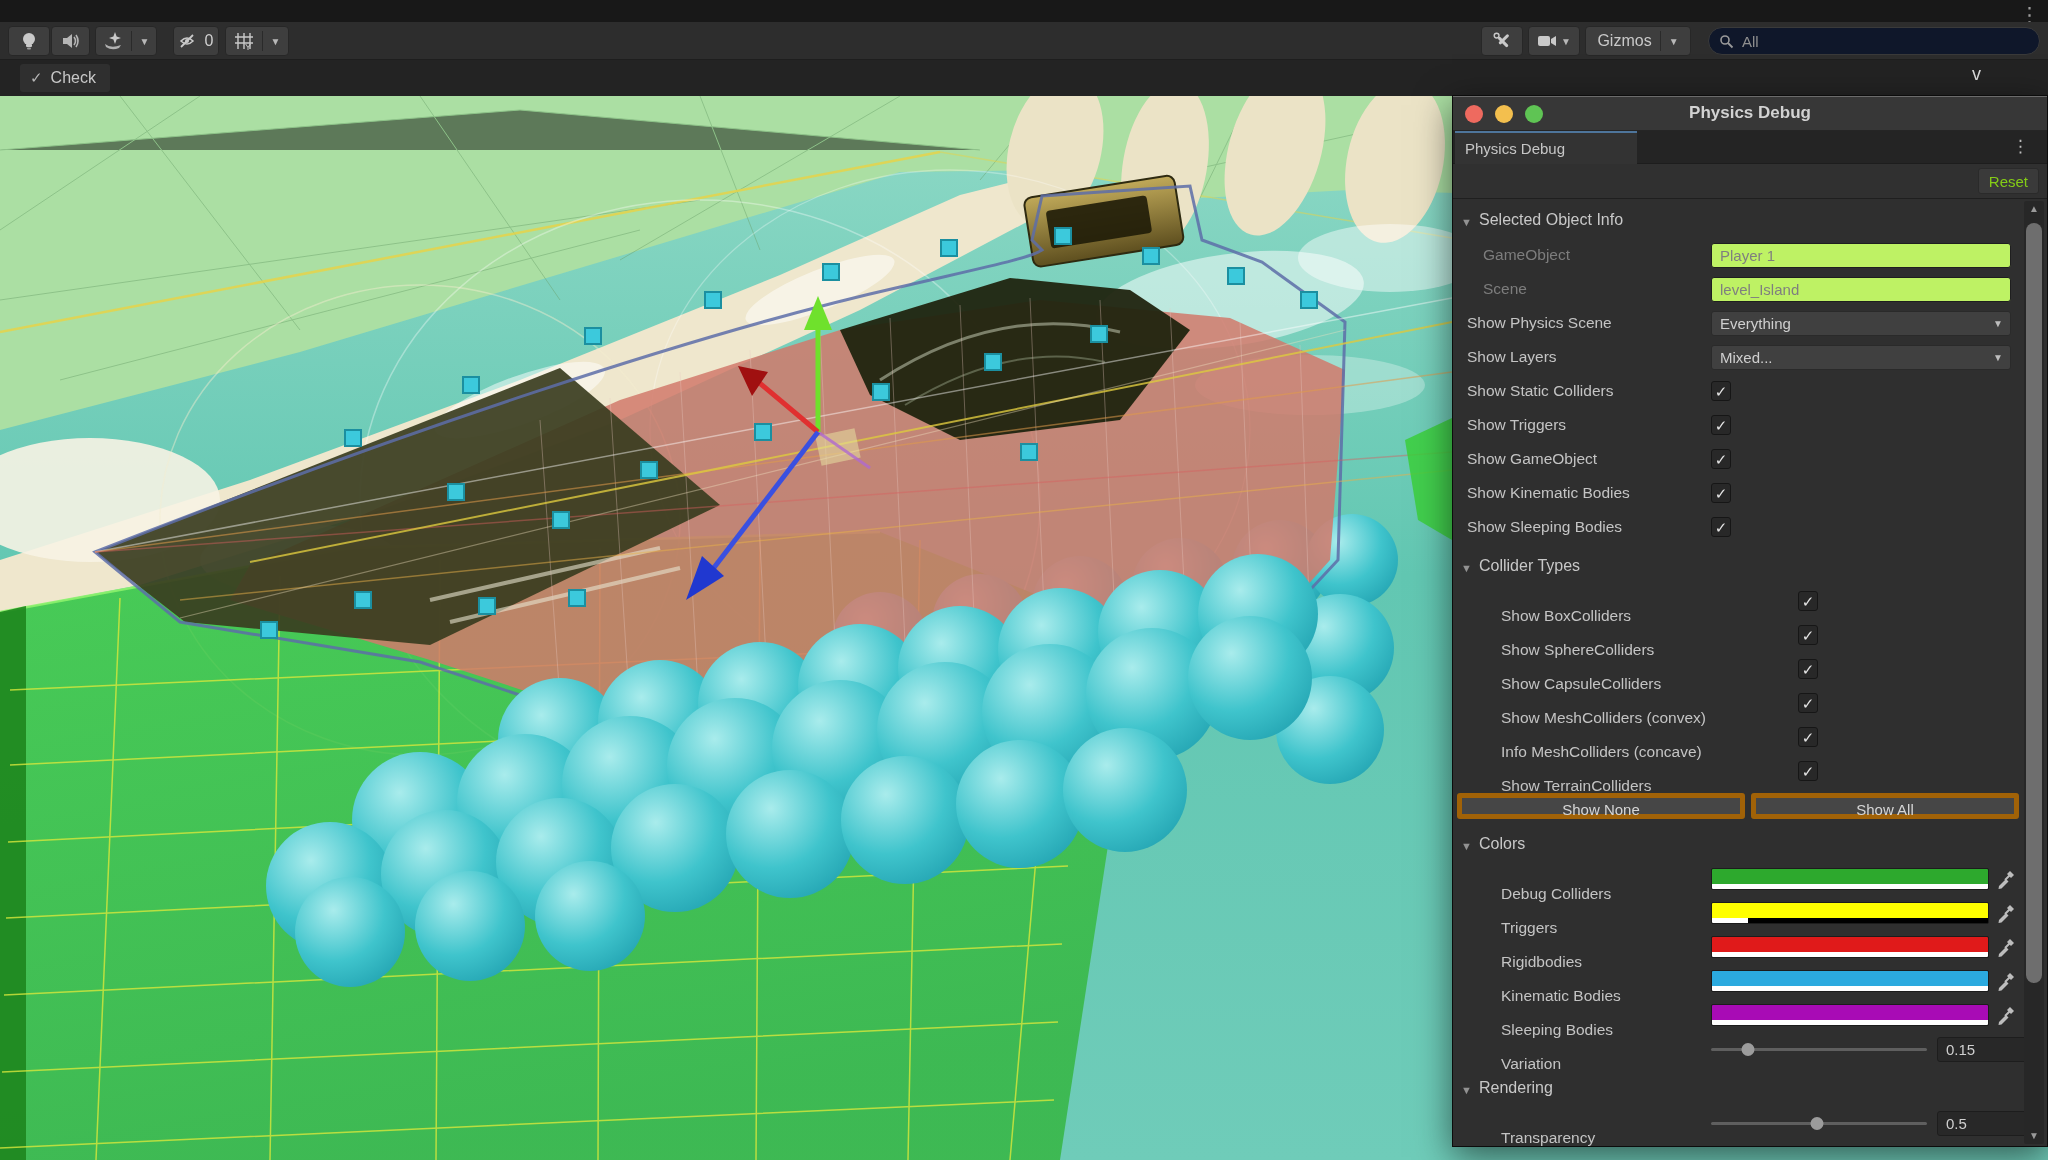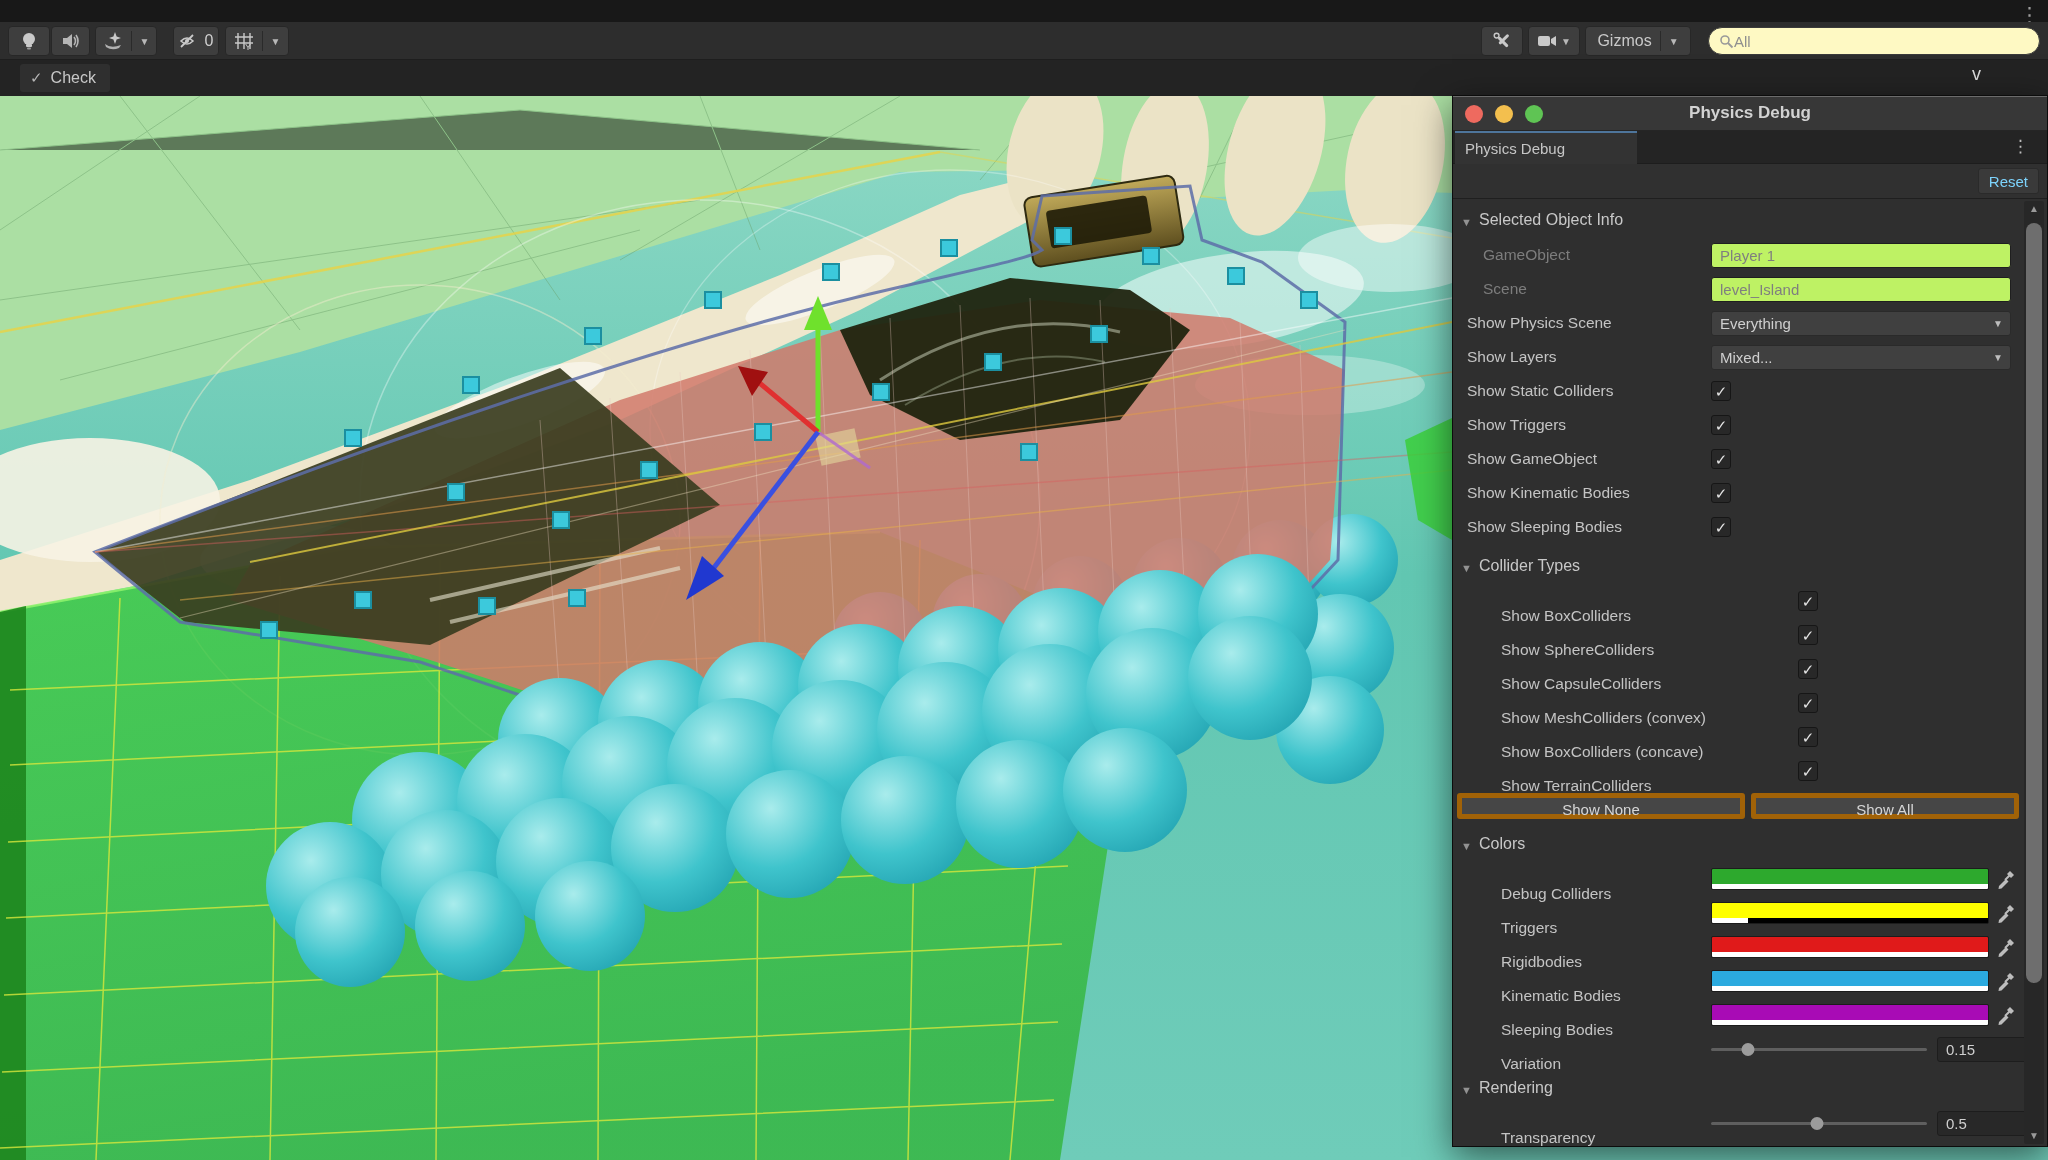--- a/index.html
+++ b/index.html
@@ -9,22 +9,22 @@
   
   #topstrip { position:absolute; left:0; top:0; width:2048px; height:22px; background:#181818; }
   #overflow-dots { position:absolute; right:8px; top:2px; color:#9d9d9d; font-size:21px; line-height:26px; cursor:pointer; }
   #toolbar { position:absolute; left:0; top:22px; width:2048px; height:38px; background:#2d2d2d; border-bottom:1px solid #1e1e1e; }
   .tbtn { position:absolute; top:4px; height:30px; background:#3e3e3e; border:1px solid #272727; border-radius:4px;
     display:flex; align-items:center; justify-content:center; gap:4px; color:#c9c9c9; cursor:pointer; }
   .tbtn svg { display:block; }
   .caret { font-size:10px; color:#b8b8b8; }
   .tsep { width:1px; height:20px; background:#2a2a2a; margin:0 4px; }
   .tnum { font-size:16px; color:#cfcfcf; }
-  #searchbox { position:absolute; left:1708px; top:5px; width:332px; height:28px; background:#fef9c3;
-    border:1px solid #3a3a3a; border-radius:14px; display:flex; align-items:center; padding:0 10px; }
+  #searchbox { position:absolute; left:1708px; top:5px; width:332px; height:28px; background:#0f172a;
+    border:1px solid #3a3a3a; border-radius:14px; display:flex; align-items:center; padding:0 10px; gap:8px; }
   #searchbox .q { color:#9a9a9a; }
   #search-text { color:#8f8f8f; font-size:15px; }
 
   #checkrow { position:absolute; left:0; top:60px; width:2048px; height:36px; background:#232323; }
   #check-chip { position:absolute; left:20px; top:4px; height:28px; padding:0 14px 0 10px; background:#2f2f2f;
     border-radius:3px; display:flex; align-items:center; gap:8px; cursor:pointer; }
   #check-chip .mark { color:#b5b5b5; font-size:15px; }
   #check-chip .txt { color:#c8c8c8; font-size:16px; }
   #corner-v { position:absolute; left:1972px; top:4px; color:#dcdcdc; font-size:18px; }
 
@@ -39,21 +39,21 @@
   #light-close { left:12px;  background:#ee6a5f; }
   #light-min   { left:42px;  background:#f3bf4e; }
   #light-zoom  { left:72px;  background:#5fc454; }
   #pd-title { position:absolute; left:0; right:0; top:6px; text-align:center; color:#d2d2d2; font-size:17px; font-weight:bold; }
   #pd-tabstrip { position:relative; height:33px; background:#242424; border-bottom:1px solid #1d1d1d; }
   #pd-tab { position:absolute; left:2px; top:0; width:182px; height:33px; background:#333333; border-top:2px solid #4e759b;
     color:#c6c6c6; font-size:15px; line-height:31px; padding-left:10px; cursor:pointer; }
   #pd-tab-menu { position:absolute; right:18px; top:5px; color:#bdbdbd; font-size:17px; cursor:pointer; }
   #pd-toolbar { position:relative; height:35px; background:#303030; border-bottom:1px solid #1f1f1f; }
   #pd-reset { position:absolute; right:8px; top:4px; height:26px; padding:0 10px; background:#3a3a3a; border:1px solid #2a2a2a;
-    border-radius:3px; color:#7dd3fc; font-size:15px; cursor:pointer; }
+    border-radius:3px; color:#84cc16; font-size:15px; cursor:pointer; }
   #pd-content { position:relative; height:947px; overflow:hidden; padding-top:6px; }
 
   .row { position:relative; height:34px; }
   .row.mtop { margin-top:6px; }
   .lbl { position:absolute; left:30px; top:7px; font-size:15.5px; color:#c4c4c4; white-space:nowrap; }
   .lbl.dim { color:#7d7d7d; }
   .lbl.ind { left:48px;margin-top:15px; }
   .hdr-tri { position:absolute; left:8px; top:11px; font-size:11px; color:#929292; }
   .hdr-lbl { position:absolute; left:26px; top:6px; font-size:16px; color:#c8c8c8; white-space:nowrap; }
   .field { position:absolute; left:258px; top:4px; width:300px; height:25px; background:#bef264; border:1px solid #1f1f1f;
@@ -414,21 +414,21 @@
     </div>
     <div class="row">
       <span class="lbl ind">Show CapsuleColliders</span>
       <div class="cb ind">✓</div>
     </div>
     <div class="row">
       <span class="lbl ind">Show MeshColliders (convex)</span>
       <div class="cb ind">✓</div>
     </div>
     <div class="row">
-      <span class="lbl ind">Show BoxColliders (concave)</span>
+      <span class="lbl ind">Info MeshColliders (concave)</span>
       <div class="cb ind">✓</div>
     </div>
     <div class="row">
       <span class="lbl ind">Show TerrainColliders</span>
       <div class="cb ind">✓</div>
     </div>
 
     <div class="row">
       <button class="btn" style="left:4px;width:288px;">Show None</button>
       <button class="btn" style="left:298px;width:268px;">Show All</button>

